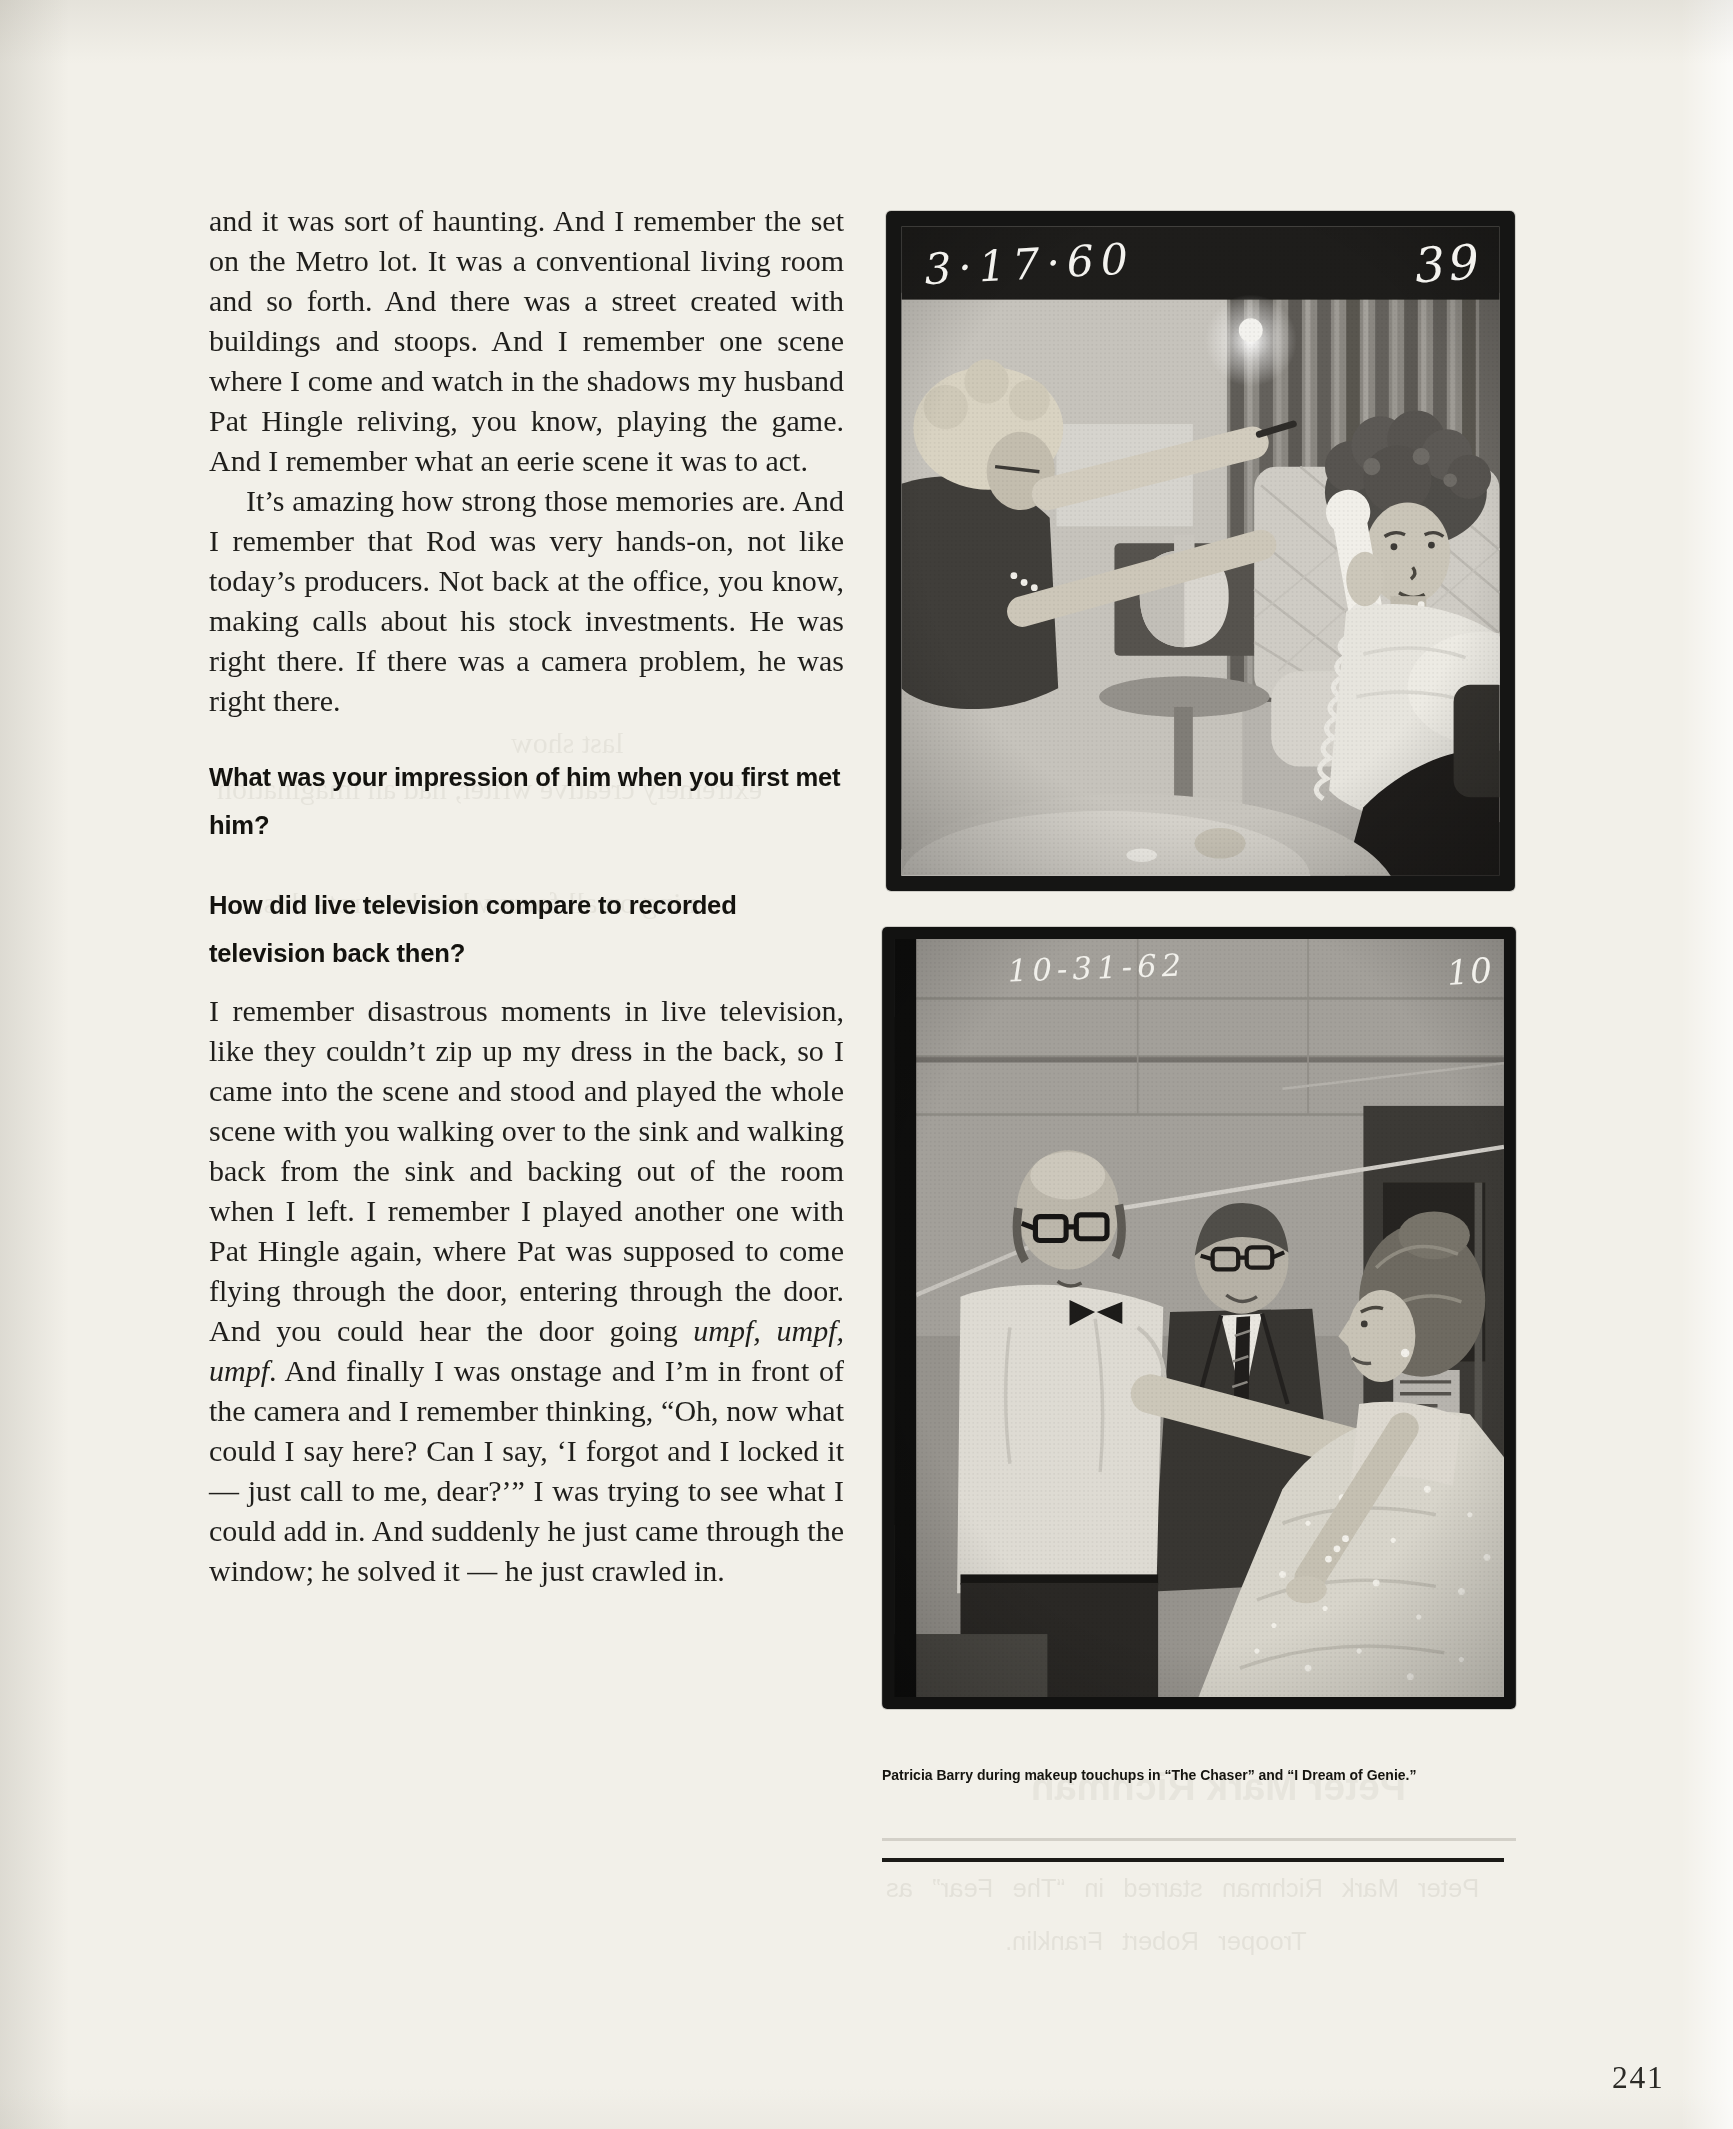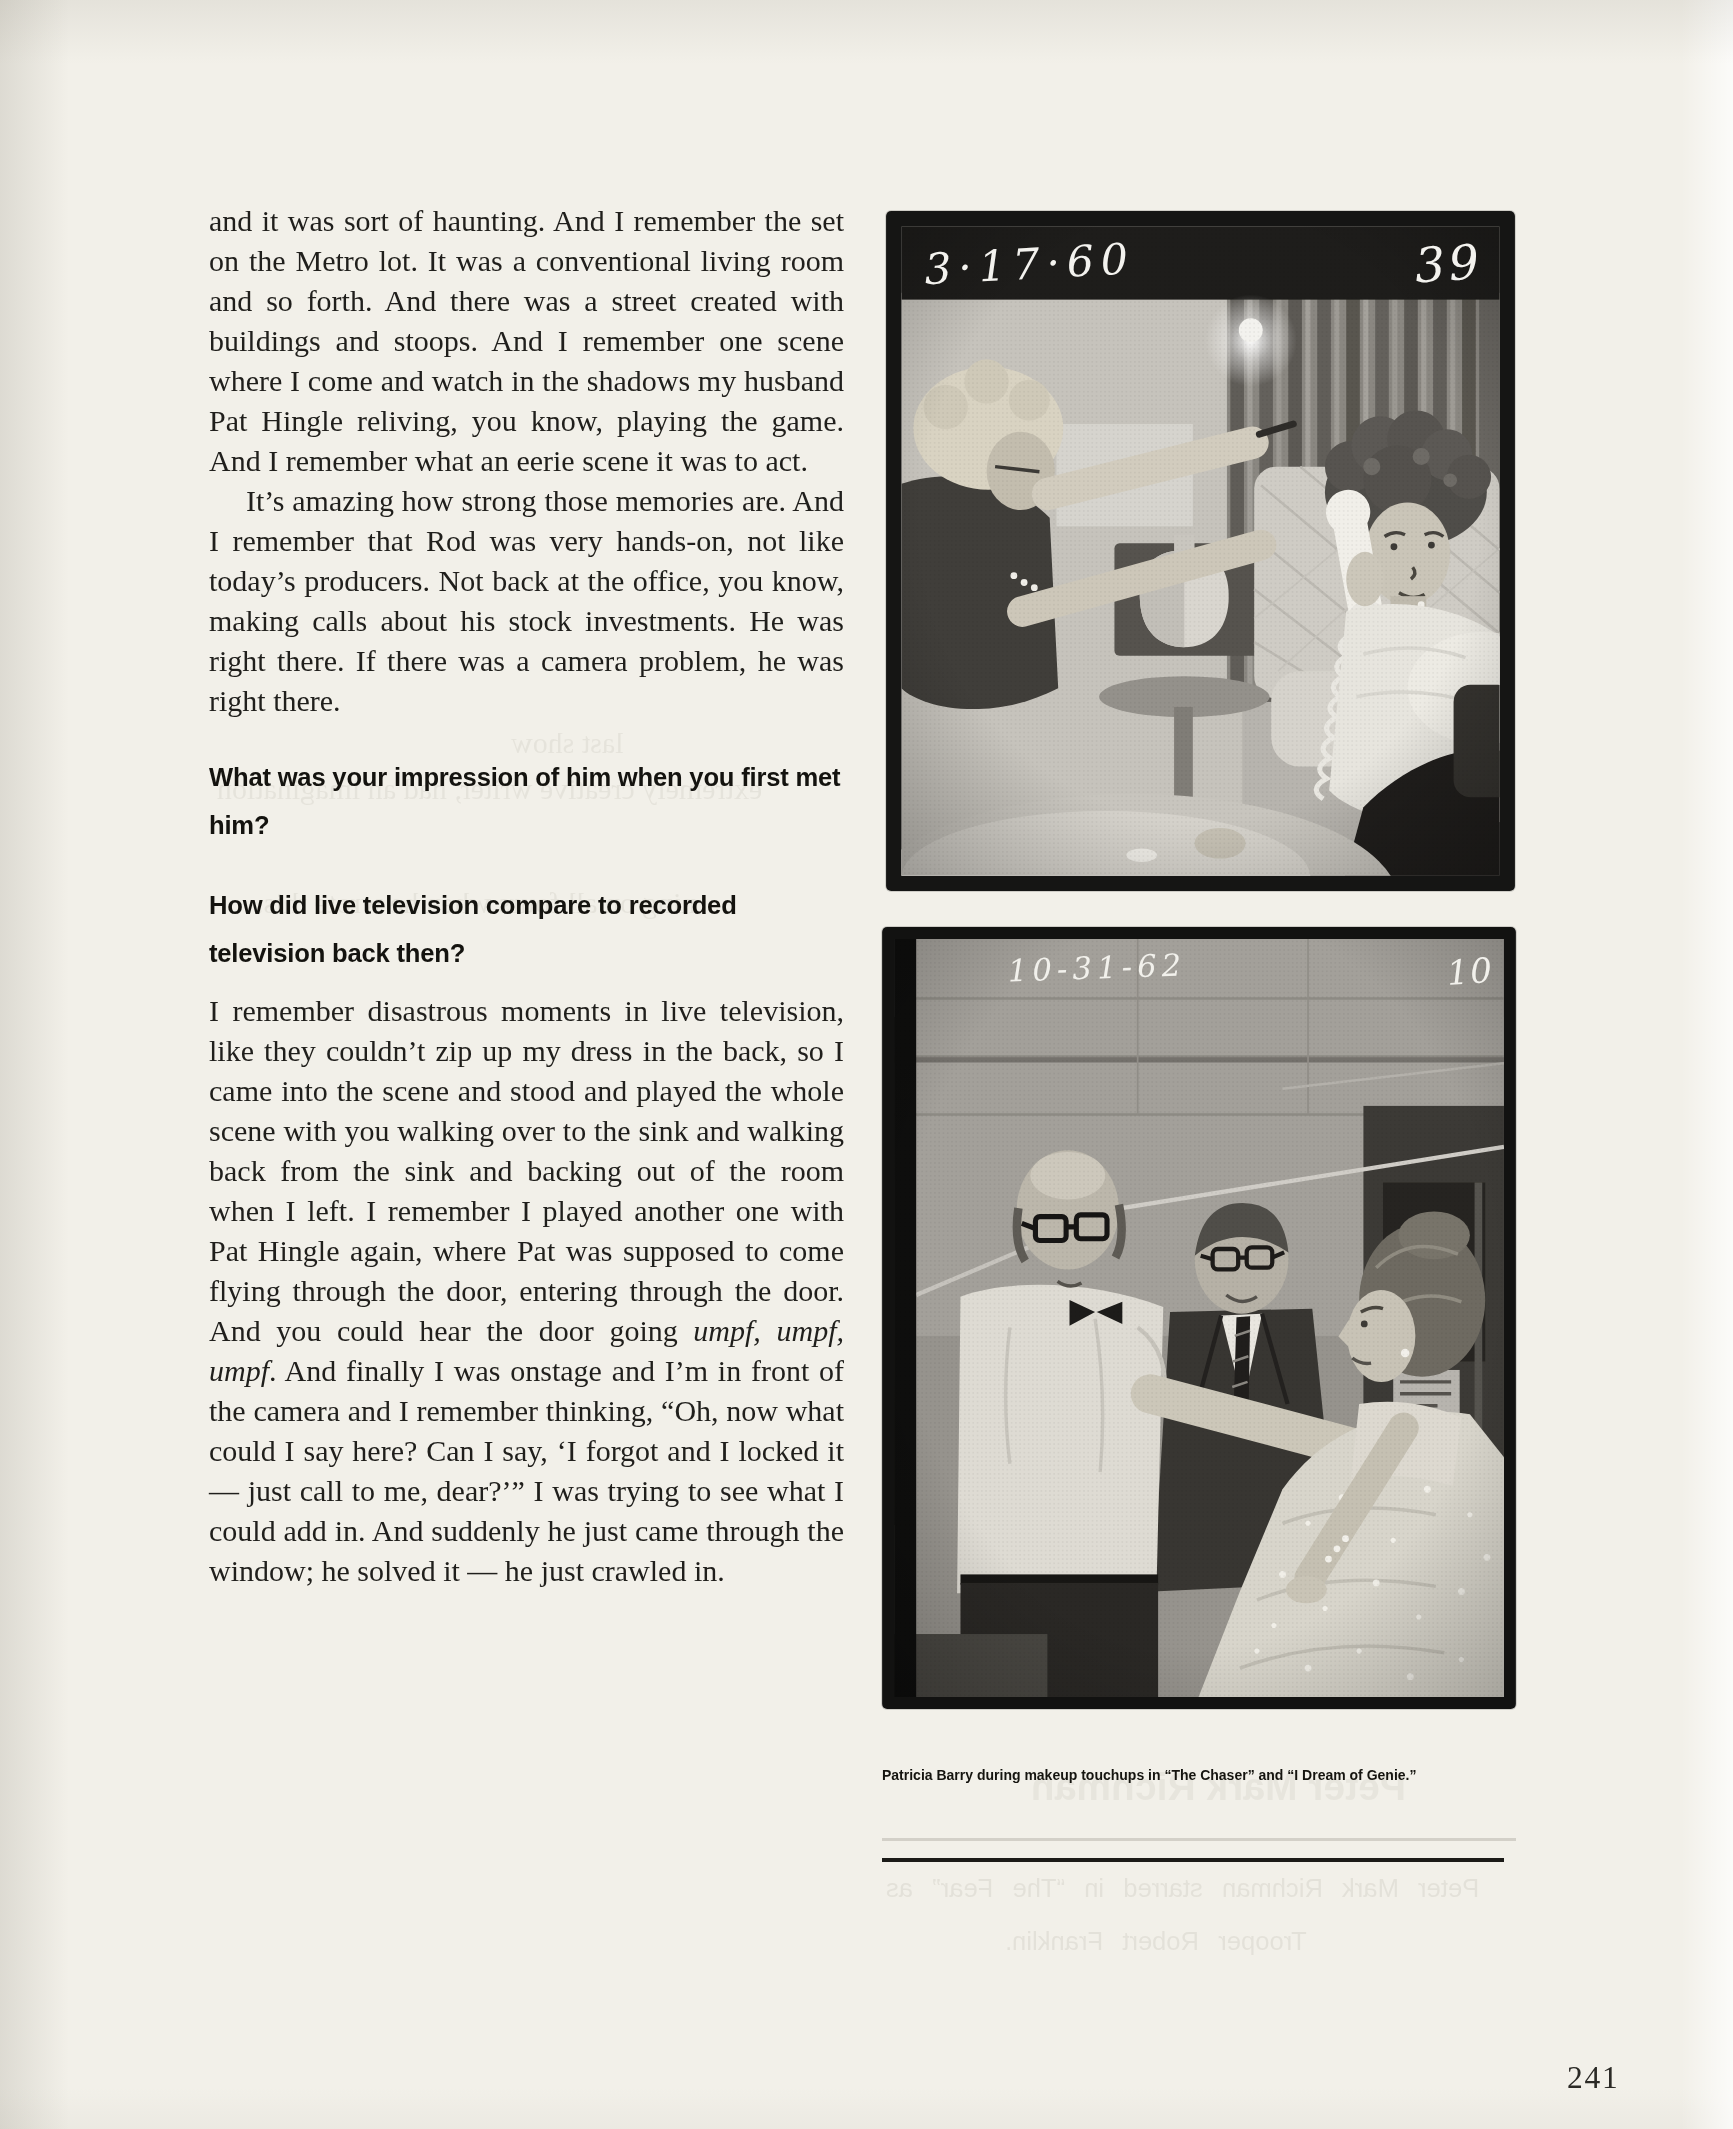--- a/index.html
+++ b/index.html
@@ -61,21 +61,21 @@
   }
   .rule-ghost{
     position:absolute;left:882px;top:1838px;width:634px;height:2.6px;
     background:#9a968c;opacity:0.35;
   }
   .rule-dark{
     position:absolute;left:882px;top:1858px;width:622px;height:4.3px;
     background:#1c1b18;
   }
   .page-number{
-    position:absolute;left:1567px;top:2060px;
+    position:absolute;left:1612px;top:2060px;
     font-size:31.5px;color:#2b2a26;letter-spacing:1.7px;
   }
 </style>
 </head>
 <body>
 
 <div class="page">
 
   <div class="ghost ghost-serif" style="left:511px;top:726px;">last show</div>
   <div class="ghost ghost-serif" style="left:217px;top:772px;">extremely creative writer, had an imagination</div>

